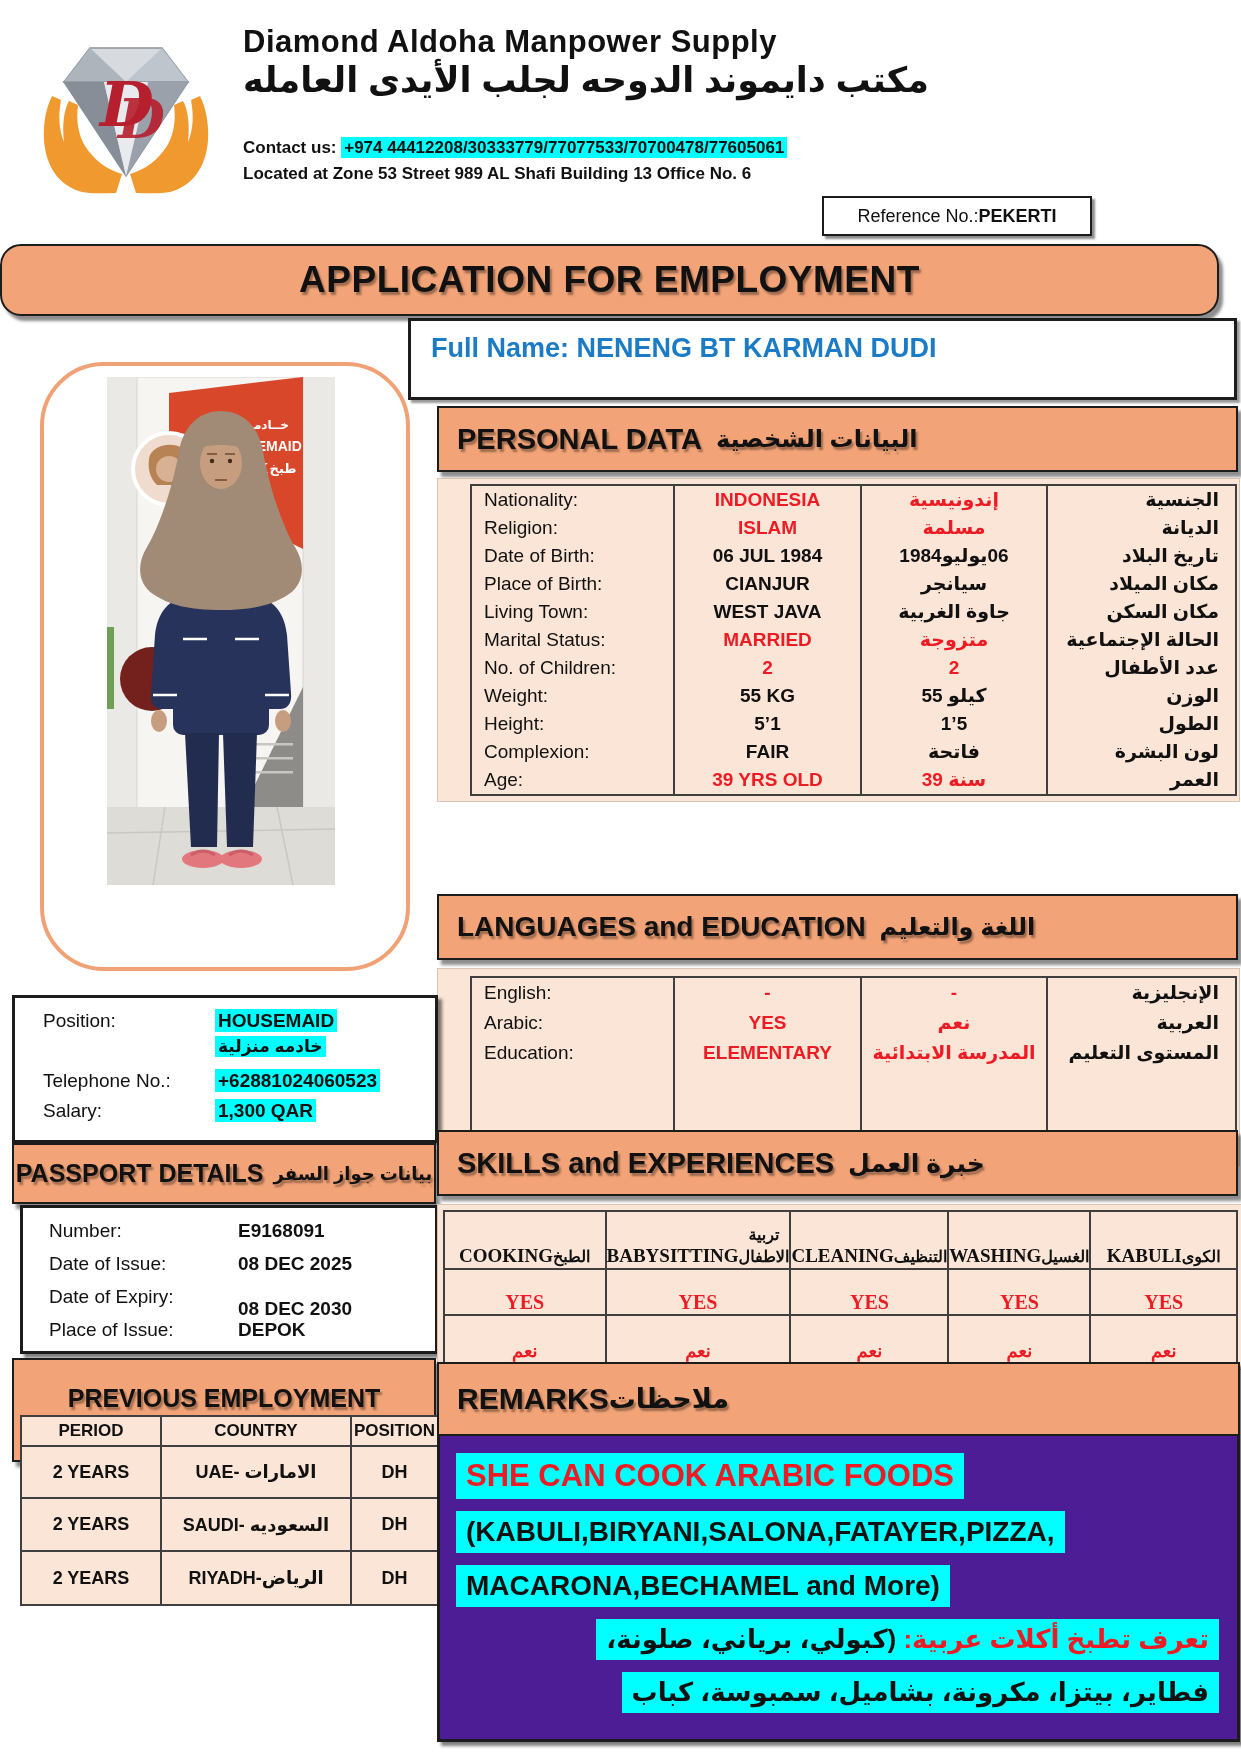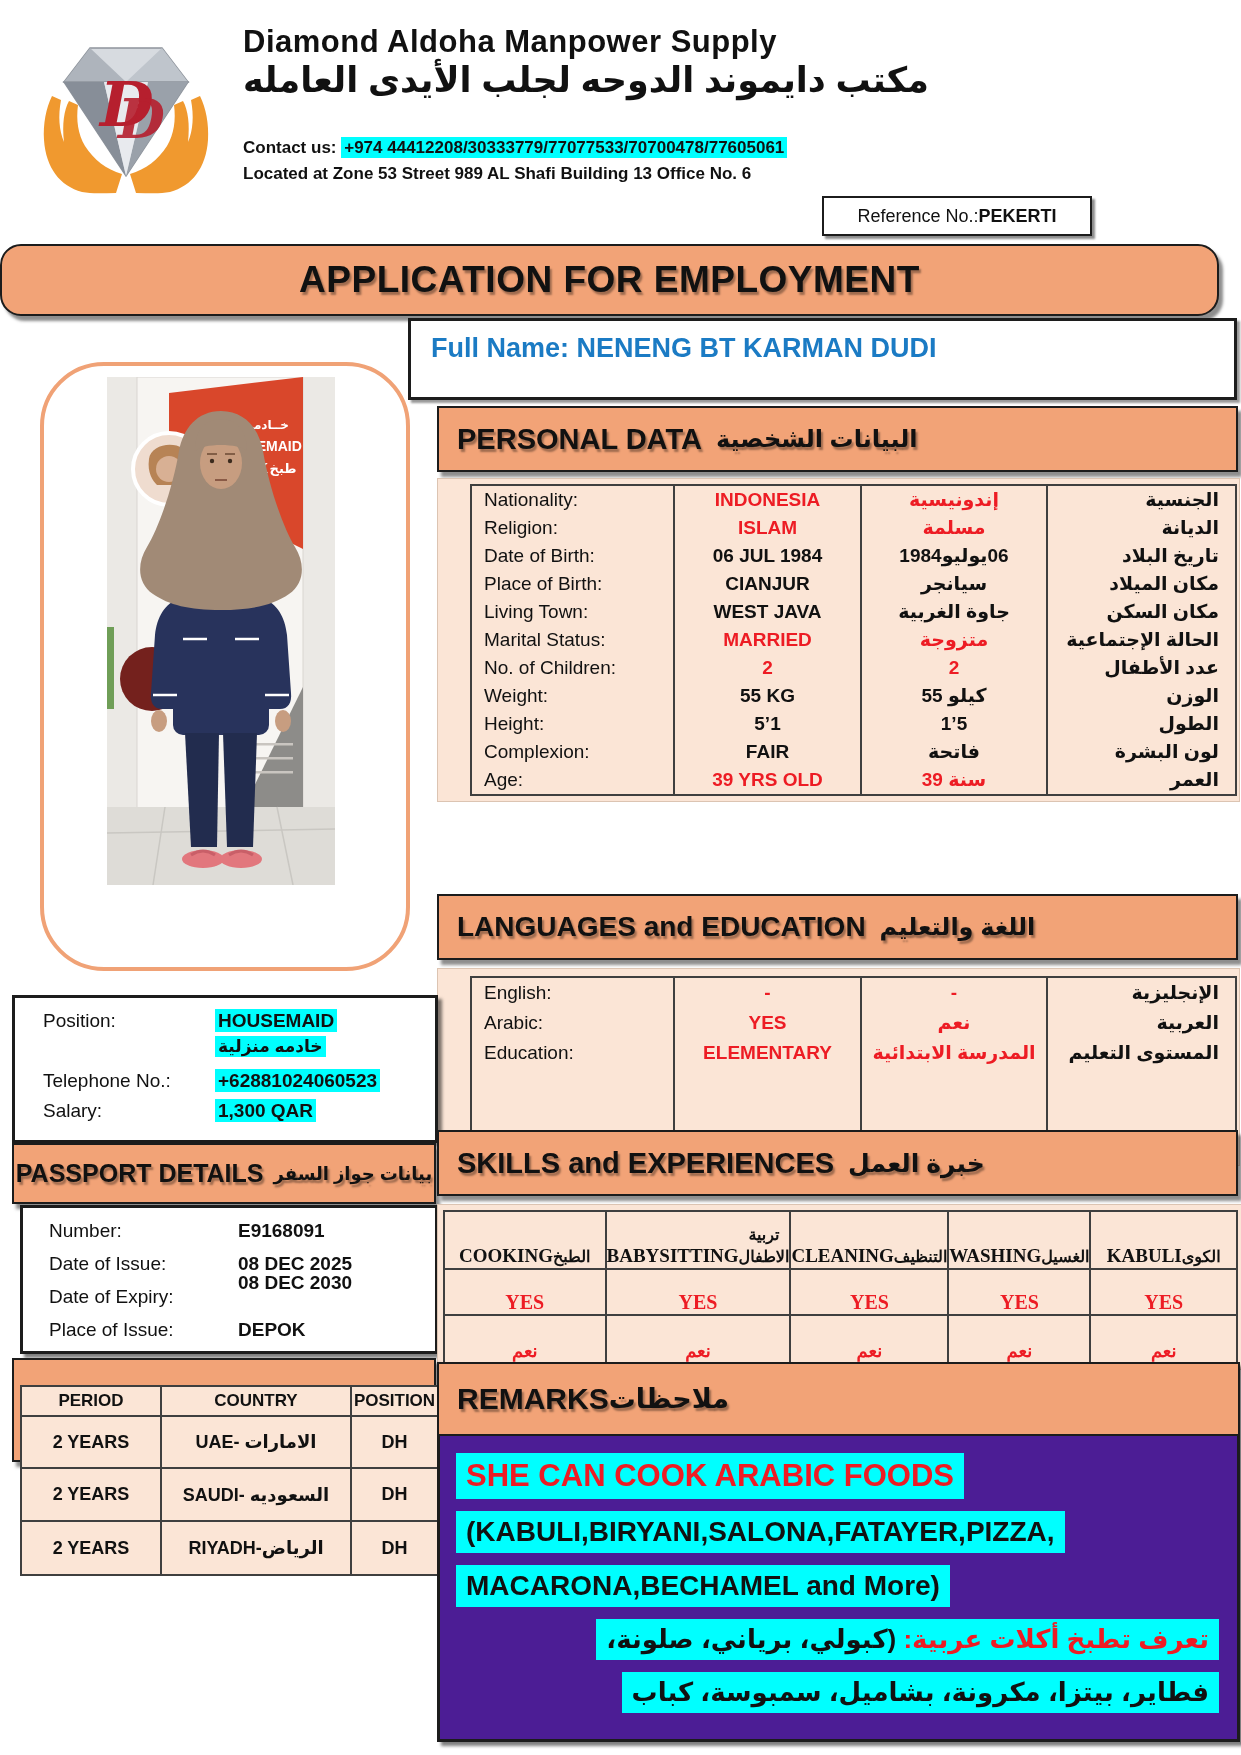--- a/index.html
+++ b/index.html
@@ -77,21 +77,21 @@
                 display:grid;grid-template-columns:1.9fr 1.66fr 1.3fr 1.34fr 1.7fr;grid-template-rows:58px 46px 46px;}
   .sk{display:flex;flex-direction:row;align-items:flex-end;justify-content:center;text-align:center;font-family:Liberation Serif, serif;}
   .sk:not(.lastcol){border-right:2px solid #3f3f3f;}
   .sk.hdr{border-bottom:2px solid #3f3f3f;}
   .sk.yes{border-bottom:2px solid #3f3f3f;font-weight:800;color:#ED1C24;font-size:20px;}
   .sk.naam{font-weight:800;color:#ED1C24;font-size:18px;direction:rtl;}
   .sk .en{font-weight:800;font-size:19px;line-height:24px;}
   .sk .ar{font-weight:700;font-size:16px;line-height:22px;direction:rtl;}
 
   
-  .prev-table{left:20px;top:1385px;width:415px;border:2px solid #3f3f3f;background:#FBE5D6;
+  .prev-table{left:20px;top:1415px;width:415px;border:2px solid #3f3f3f;background:#FBE5D6;
               display:grid;grid-template-columns:140px 190px 85px;grid-template-rows:30px 52px 53px 52px;}
   .pv{display:flex;align-items:center;justify-content:center;font-weight:800;font-size:18px;text-align:center;}
   .pv.h{font-size:17px;border-bottom:2px solid #3f3f3f;}
   .pv:not(.lastcol){border-right:2px solid #3f3f3f;}
   .pv.r1,.pv.r2{border-bottom:2px solid #3f3f3f;}
 
   
   .remarks-box{left:437px;top:1362px;width:803px;height:380px;border:3px solid #1c1c1c;background:#4c1d95;
                box-shadow:4px 4px 3px rgba(0,0,0,.5);box-sizing:border-box;}
   .remarks-head{position:absolute;left:-1px;top:-1px;width:799px;height:72px;background:#F2A377;
@@ -287,21 +287,21 @@
   <div class="abs bar pass-bar">
     <span class="en">PASSPORT DETAILS</span>
     <span class="ar">بيانات جواز السفر</span>
   </div>
   <div class="abs pass-box">
     <span class="lbl" style="top:12px;">Number:</span>
     <span class="val" style="top:12px;">E9168091</span>
     <span class="lbl" style="top:45px;">Date of Issue:</span>
     <span class="val" style="top:45px;">08 DEC 2025</span>
     <span class="lbl" style="top:78px;">Date of Expiry:</span>
-    <span class="val" style="top:64px;text-align:center;">08 DEC 2030</span>
+    <span class="val" style="top:90px;text-align:center;">08 DEC 2030</span>
     <span class="lbl" style="top:111px;">Place of Issue:</span>
     <span class="val" style="top:111px;">DEPOK</span>
   </div>
 
   <div class="abs bar skills-bar">
     <span class="en">SKILLS and EXPERIENCES</span>
     <span class="ar">خبرة العمل</span>
   </div>
   <div class="abs pink skills-pink"></div>
   <div class="abs skills-table">

